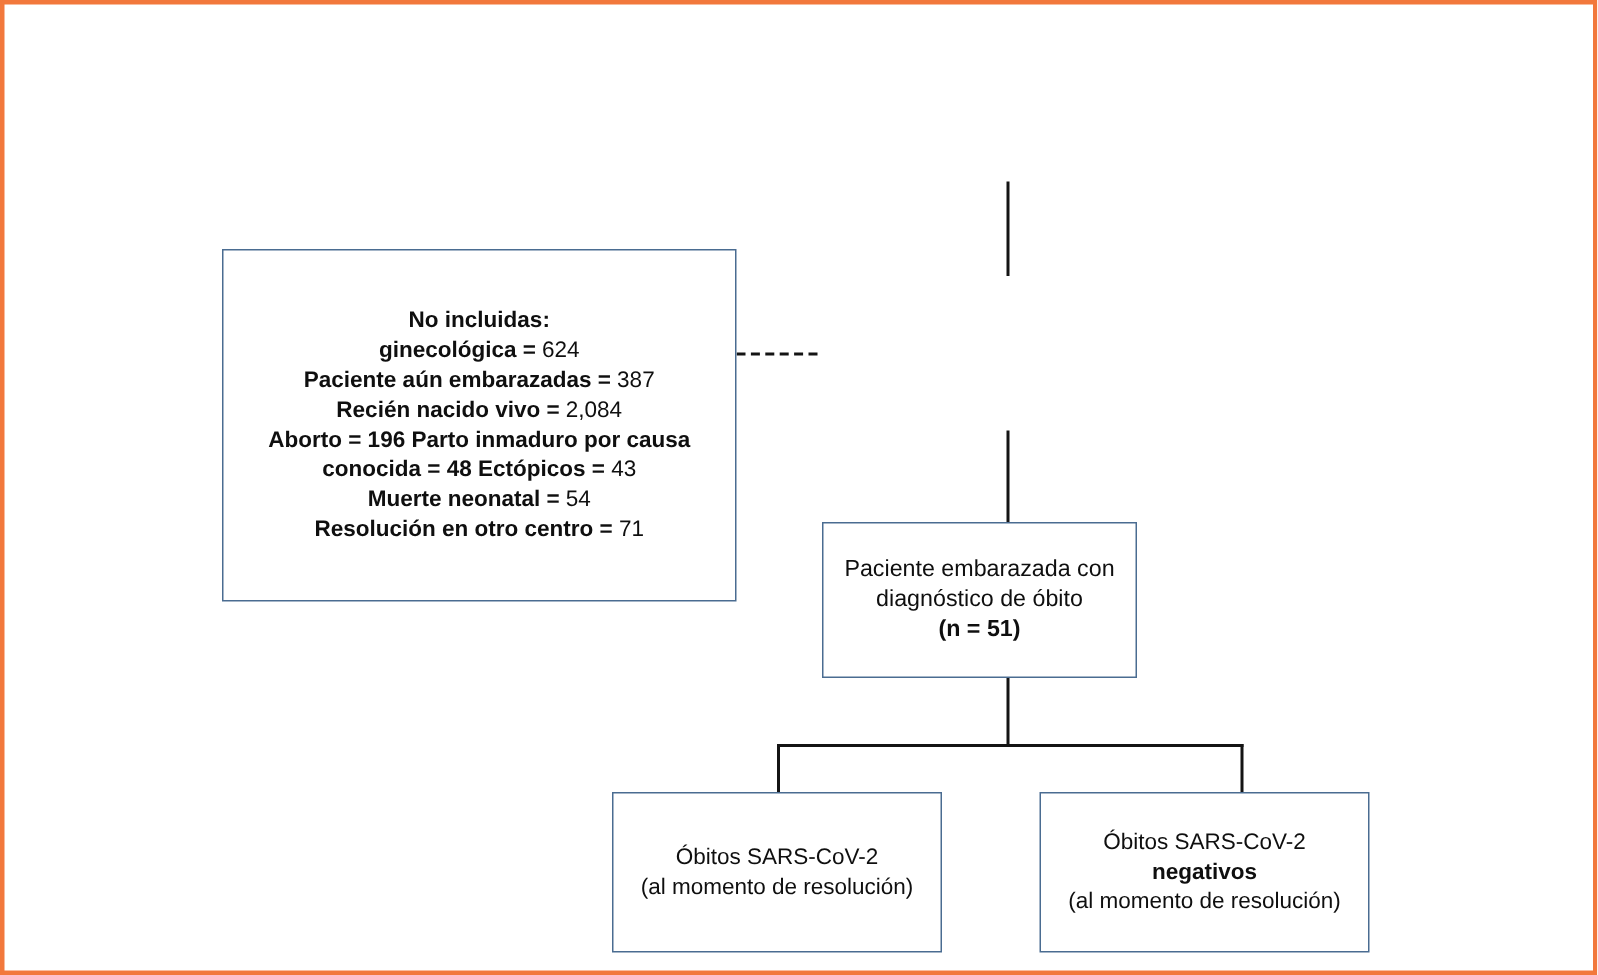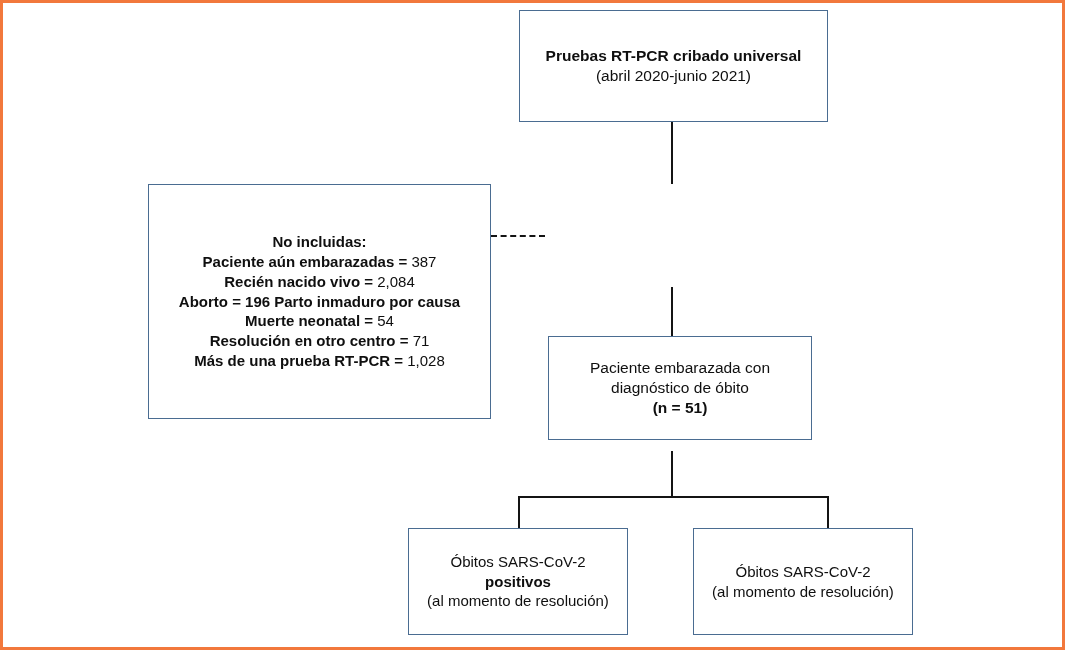--- a/index.html
+++ b/index.html
@@ -43,24 +43,24 @@
     font-size: 15.5px;
     line-height: 1.30;
     z-index: 20;
   }
   .node .inner { width: 100%; padding: 0 6px; box-sizing: border-box; }
   .ln { display: block; white-space: nowrap; }
   .b { font-weight: bold; }
   .r { font-weight: normal; }
 
   #node-top        { left: 519px; top: 10px;  width: 309px; height: 112px; }
-  #node-excluded   { left: 148px; top: 184px; width: 343px; height: 235px;
+  #node-excluded   { left: 148px; top: 166px; width: 343px; height: 235px;
                      font-size: 15px; line-height: 1.32; }
   #node-tests      { left: 545px; top: 183px; width: 256px; height: 105px; }
-  #node-pregnant   { left: 548px; top: 336px; width: 264px; height: 104px; }
+  #node-pregnant   { left: 548px; top: 348px; width: 210px; height: 104px; }
   #node-positive   { left: 408px; top: 528px; width: 220px; height: 107px;
                      font-size: 15px; }
   #node-negative   { left: 693px; top: 528px; width: 220px; height: 107px;
                      font-size: 15px; }
 
   
   .conn {
     position: absolute;
     background: #141414;
     z-index: 10;
@@ -100,56 +100,51 @@
   <div id="frame"></div>
 
   <div class="conn vline" id="conn-top-tests"></div>
   <div class="conn vline" id="conn-tests-preg"></div>
   <div class="conn vline" id="conn-preg-split"></div>
   <div class="conn hline" id="conn-split-bar"></div>
   <div class="conn vline" id="conn-split-left"></div>
   <div class="conn vline" id="conn-split-right"></div>
   <div id="conn-excluded"></div>
 
-  <div class="node" id="node-top">
-    <div class="inner">
-      <span class="ln b">Pruebas RT-PCR cribado universal</span>
-      <span class="ln r">(abril 2020-junio 2021)</span>
-    </div>
-  </div>
 
   <div class="node" id="node-excluded">
     <div class="inner">
       <span class="ln b">No incluidas:</span>
+      <span class="ln"><span class="b">ginecológica = </span><span class="r">624</span></span>
       <span class="ln"><span class="b">Paciente aún embarazadas = </span><span class="r">387</span></span>
       <span class="ln"><span class="b">Recién nacido vivo = </span><span class="r">2,084</span></span>
       <span class="ln"><span class="b">Aborto = 196 Parto inmaduro por causa</span><span class="r"></span></span>
+      <span class="ln"><span class="b">conocida = 48 Ectópicos = </span><span class="r">43</span></span>
       <span class="ln"><span class="b">Muerte neonatal = </span><span class="r">54</span></span>
       <span class="ln"><span class="b">Resolución en otro centro = </span><span class="r">71</span></span>
-      <span class="ln"><span class="b">Más de una prueba RT-PCR = </span><span class="r">1,028</span></span>
     </div>
   </div>
 
 
   <div class="node" id="node-pregnant">
     <div class="inner">
       <span class="ln r">Paciente embarazada con</span>
       <span class="ln r">diagnóstico de óbito</span>
       <span class="ln b">(n = 51)</span>
     </div>
   </div>
 
   <div class="node" id="node-positive">
     <div class="inner">
       <span class="ln r">Óbitos SARS-CoV-2</span>
-      <span class="ln b">positivos</span>
       <span class="ln r">(al momento de resolución)</span>
     </div>
   </div>
 
   <div class="node" id="node-negative">
     <div class="inner">
       <span class="ln r">Óbitos SARS-CoV-2</span>
+      <span class="ln b">negativos</span>
       <span class="ln r">(al momento de resolución)</span>
     </div>
   </div>
 
 </div>
 
 </body></html>

